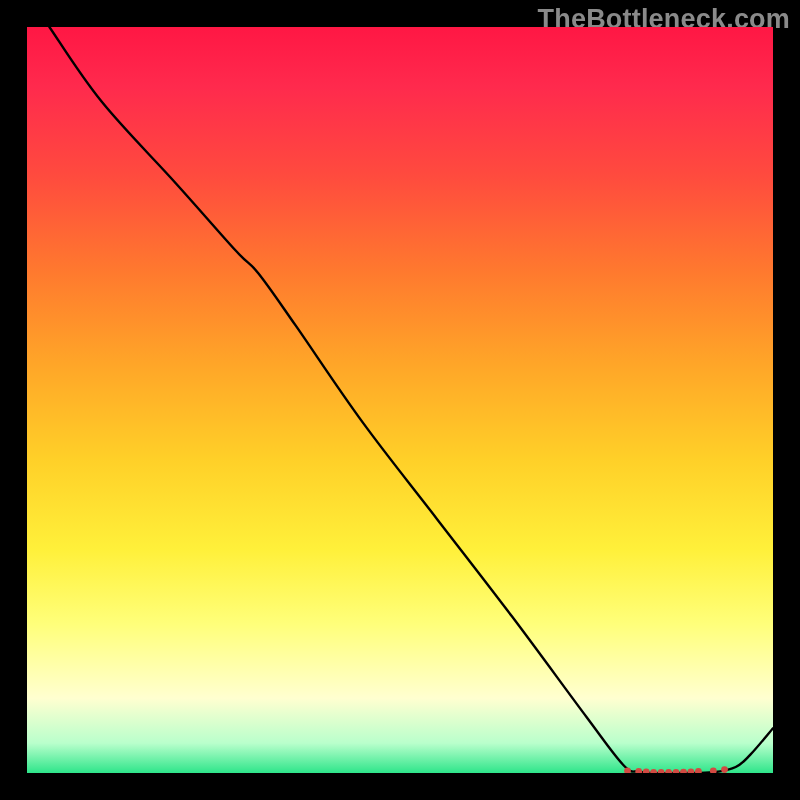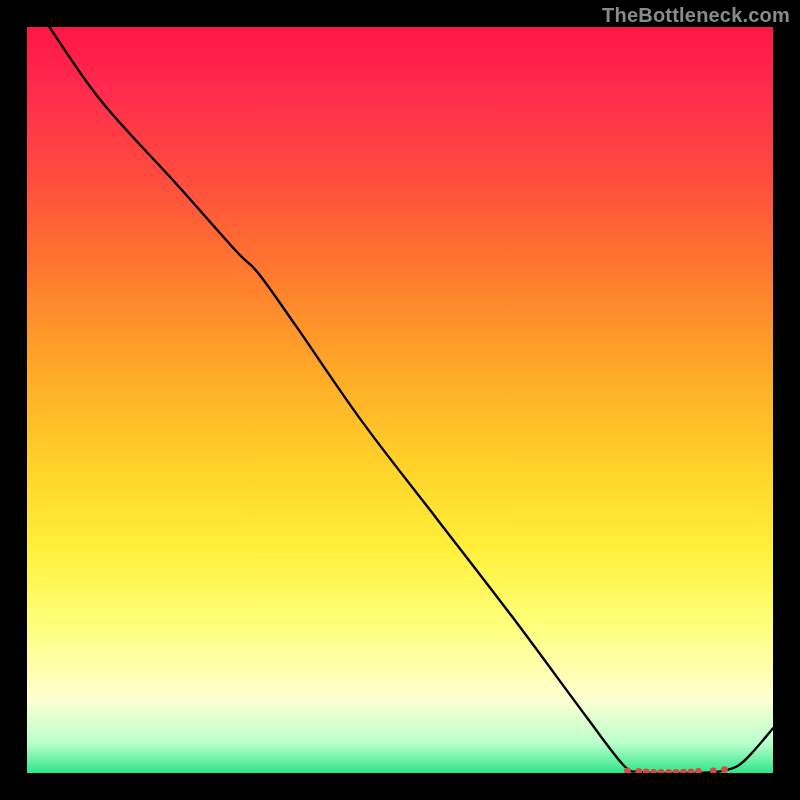--- a/index.html
+++ b/index.html
@@ -44,21 +44,21 @@
     left: 0;
     top: 0;
     width: 746px;
     height: 746px;
     display: block;
   }
   .watermark {
     position: absolute;
     top: 4px;
     right: 10px;
-    font-size: 20px;
+    font-size: 27px;
     font-weight: 600;
     color: #8a8a8a;
     letter-spacing: 0.2px;
     user-select: none;
   }
 </style>
 </head>
 <body>
 
 <div class="watermark">TheBottleneck.com</div>

